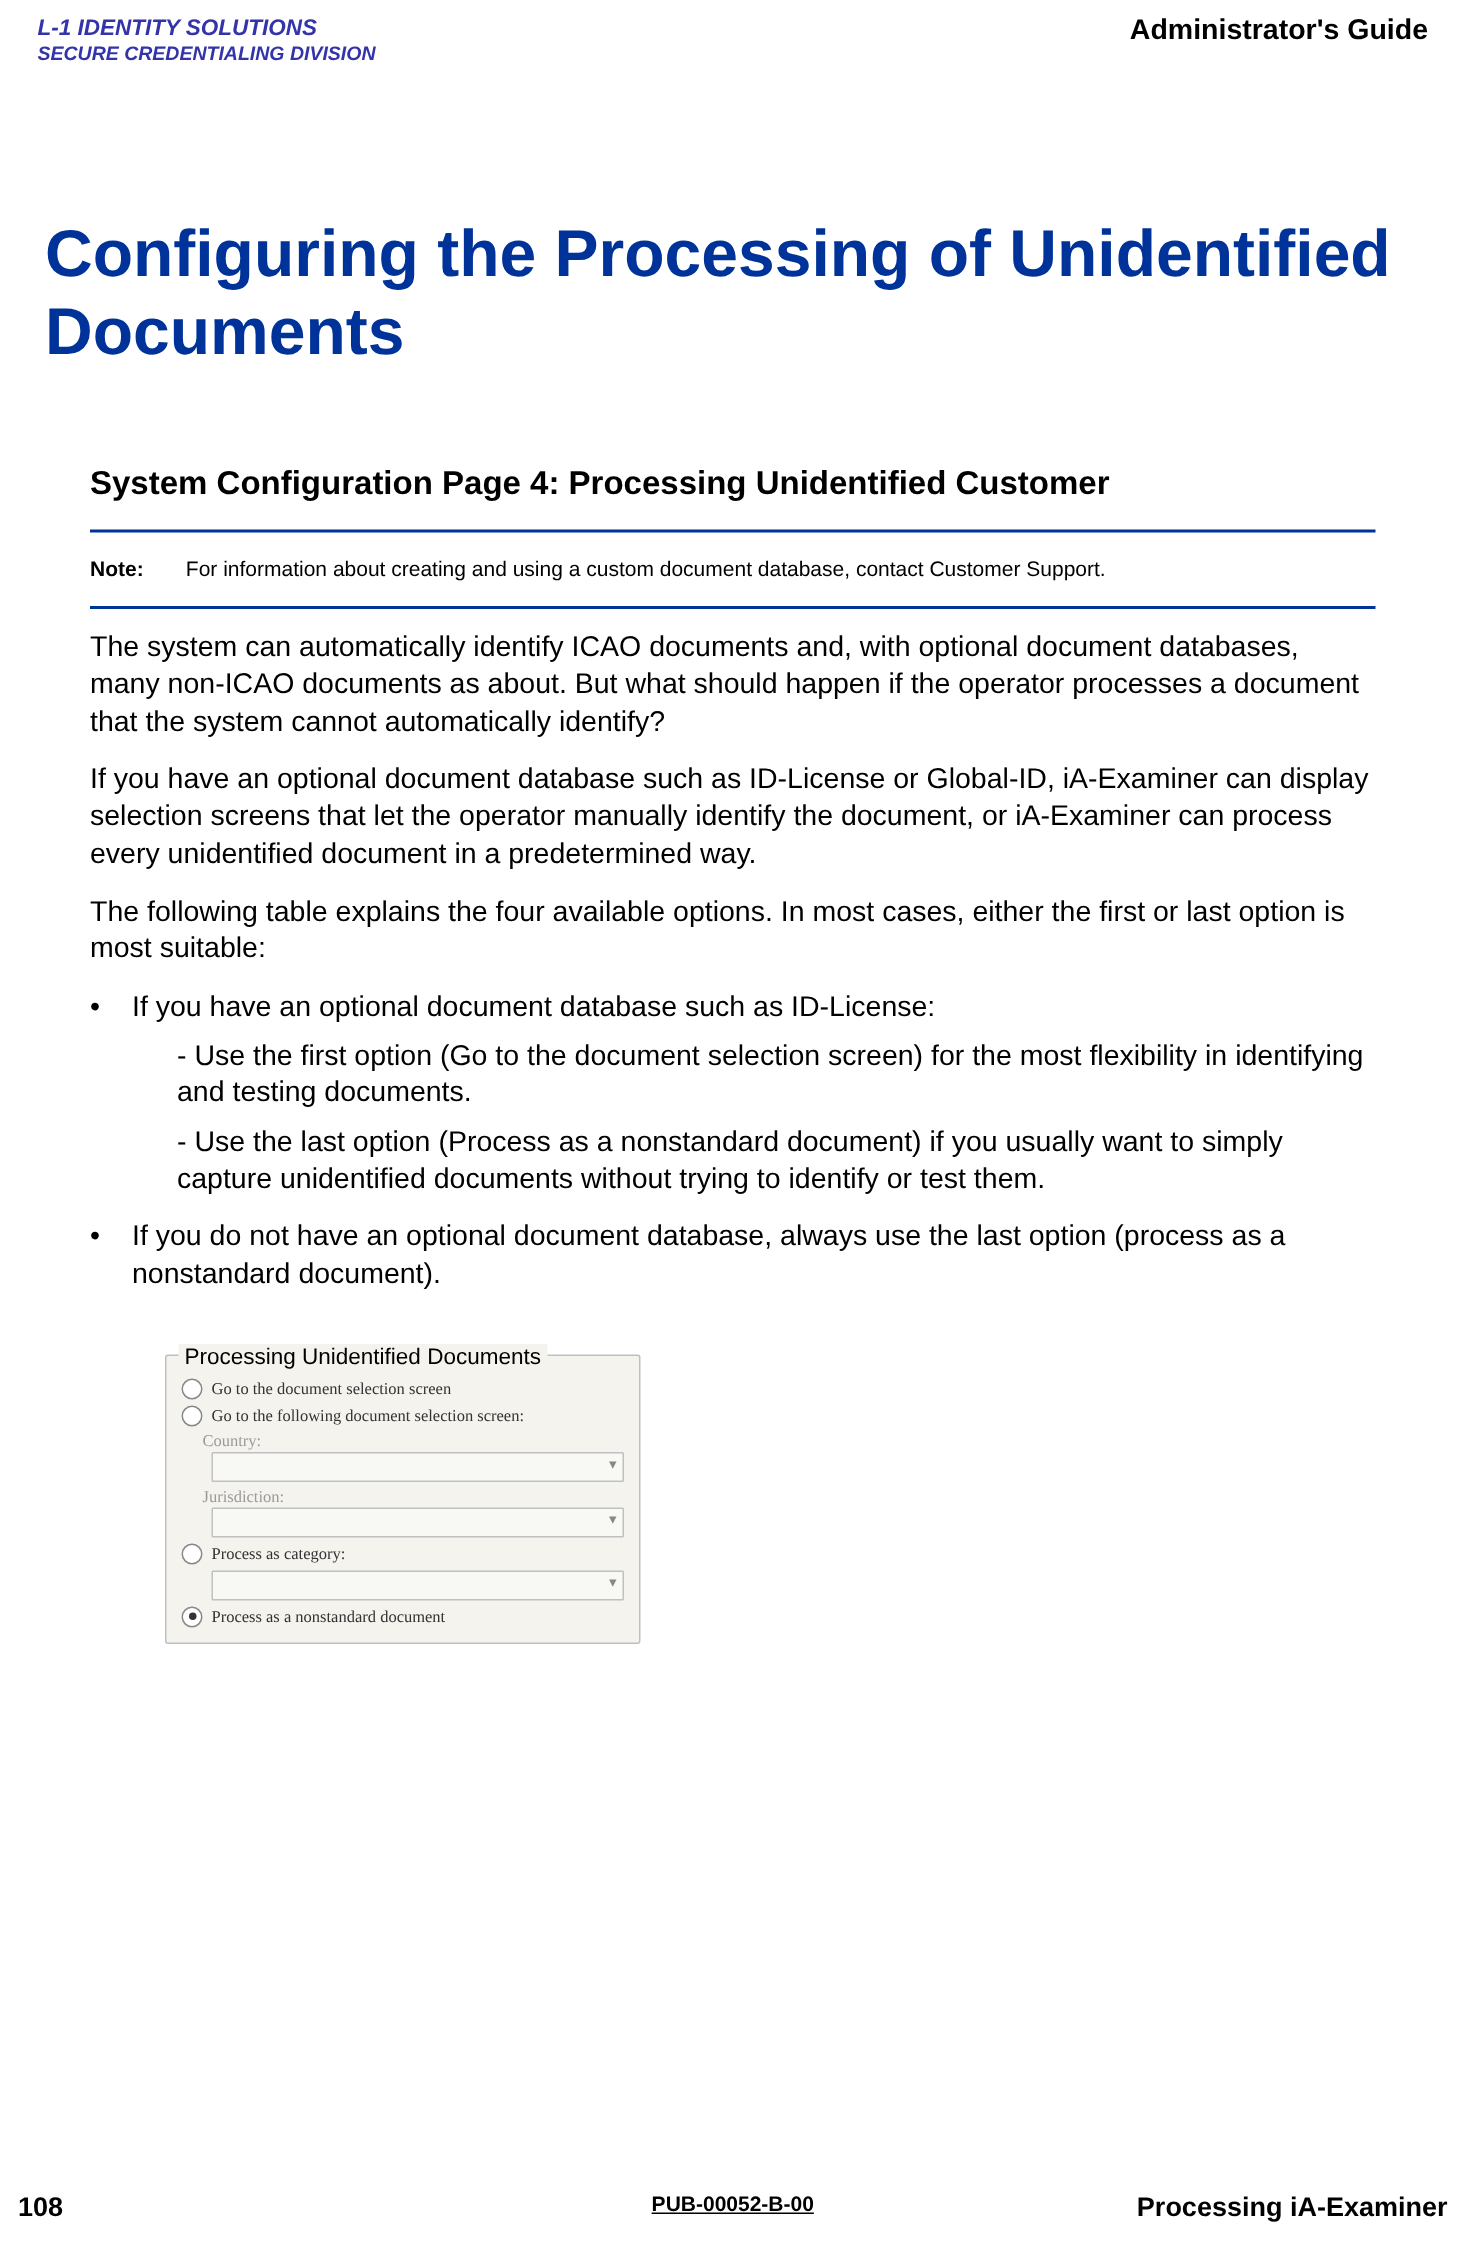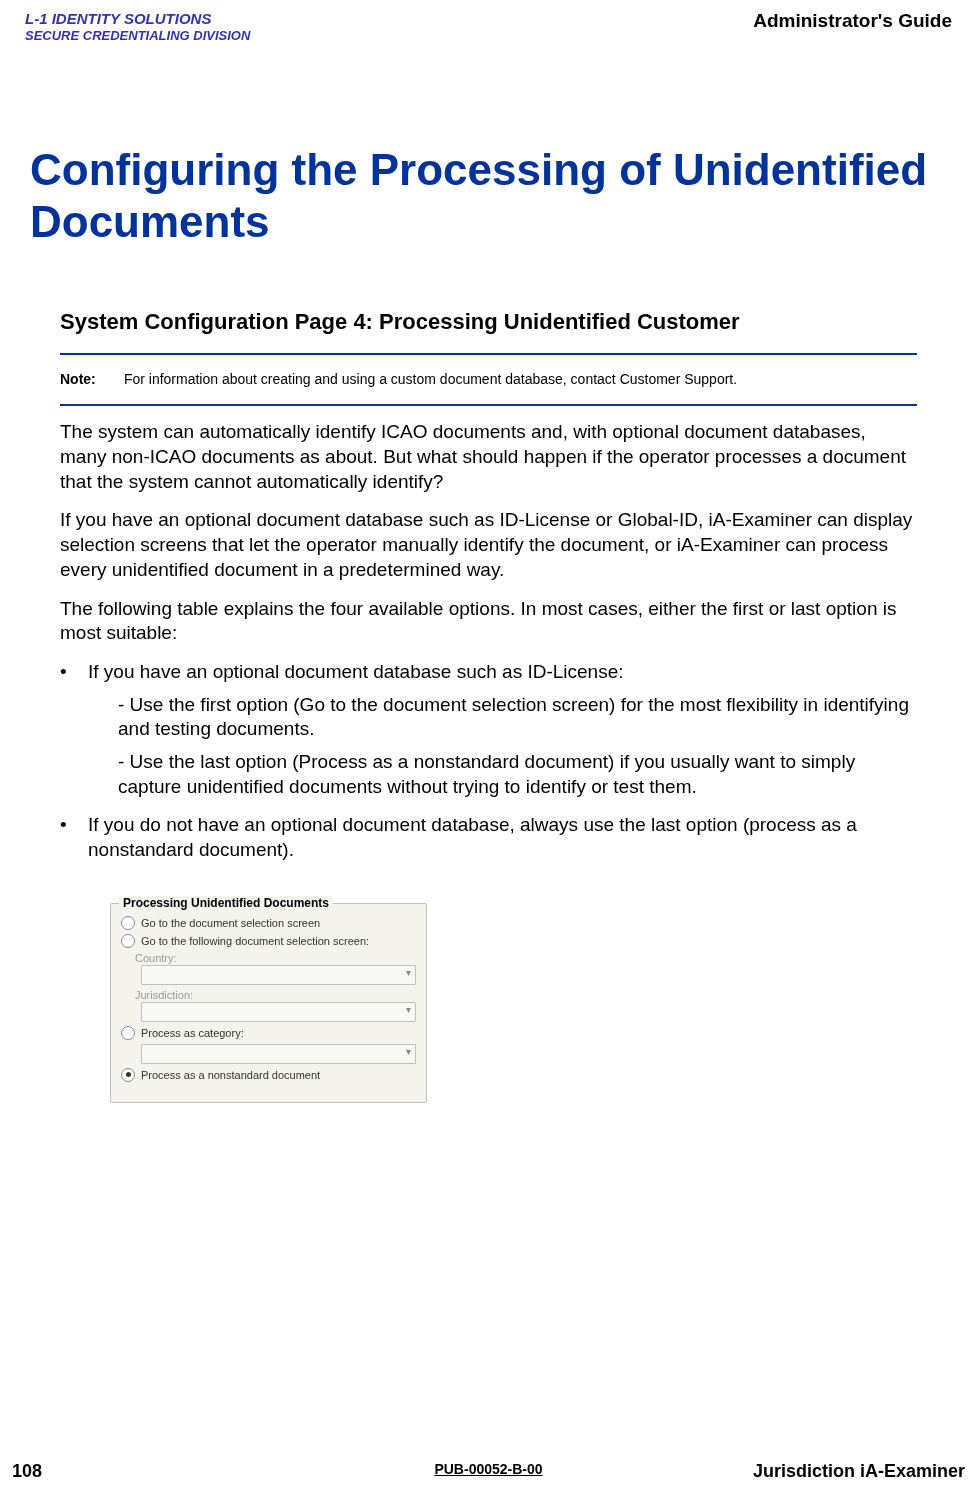--- a/index.html
+++ b/index.html
@@ -104,27 +104,27 @@
       color: #333;
       background: #f4f3ee;
     }
     .panel-title {
       position: relative;
       top: -8px;
       left: 8px;
       background: #f4f3ee;
       display: inline-block;
       padding: 0 4px;
-      font-size: 12px;
+      font-size: 15px;
       color: #000;
-      font-weight: bold;
     }
     .panel-inner {
-      padding: 0 10px 16px 10px;
+      padding: 0 10px 6px 10px;
       margin-top: -6px;
+      font-family: Liberation Serif, serif;
     }
     .radio-row {
       display: flex;
       align-items: center;
       margin: 4px 0;
     }
     .radio {
       width: 12px;
       height: 12px;
       border: 1px solid #888;
@@ -256,14 +256,14 @@
     <div class="radio-row">
       <span class="radio selected"></span>
       <span>Process as a nonstandard document</span>
     </div>
   </div>
 </div>
 
 <div class="footer">
   <span class="footer-left">108</span>
   <span class="footer-center">PUB-00052-B-00</span>
-  <span class="footer-right">Jurisdiction iA-Examiner</span>
+  <span class="footer-right">Processing iA-Examiner</span>
 </div>
 
 </body></html>

